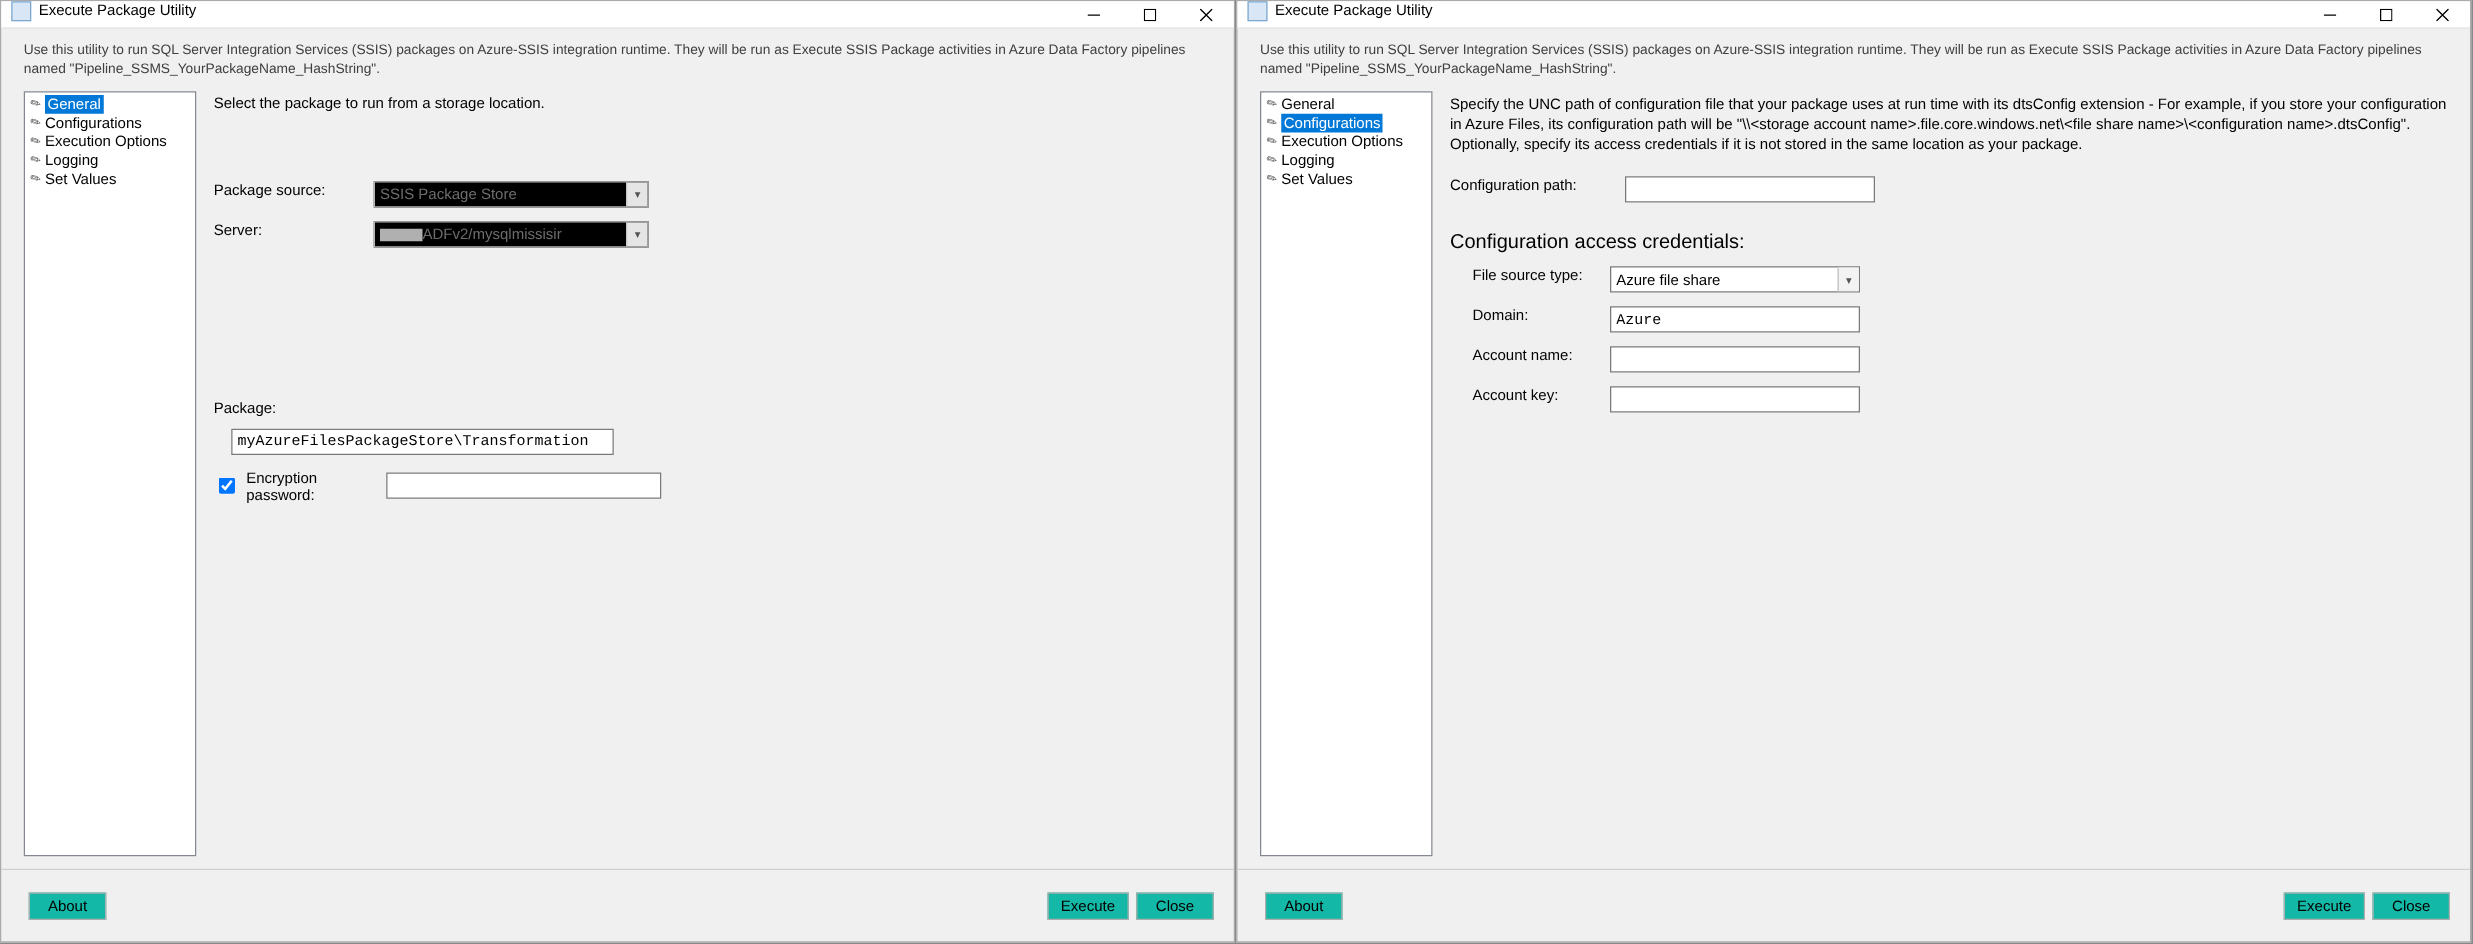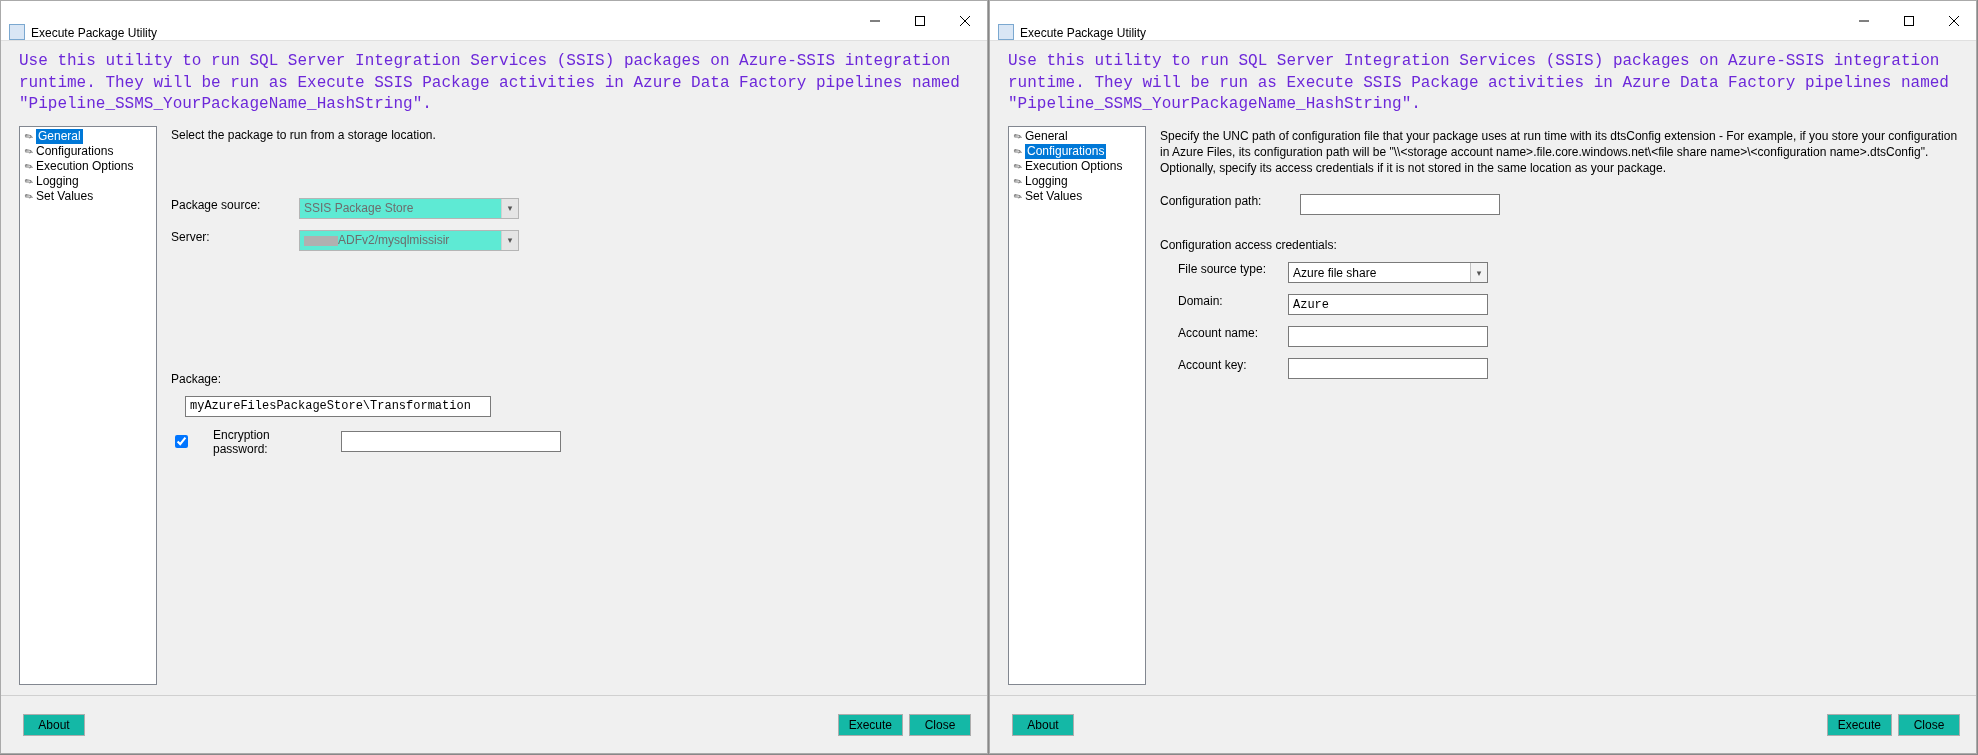--- a/index.html
+++ b/index.html
@@ -16,25 +16,25 @@
   .window {
     width: 988px;
     height: 754px;
     background: #f0f0f0;
     border: 1px solid #aaa;
     display: flex;
     flex-direction: column;
     position: relative;
   }
   .titlebar {
-    height: 40px;
+    height: 22px;
     background: #fff;
     border-bottom: 1px solid #e0e0e0;
     display: flex;
-    align-items: flex-end;
+    align-items: flex-start;
     padding: 0 0 0 8px;
   }
   .titlebar .app-icon {
     width: 16px; height: 16px;
     background: #d9e6f5;
     border: 1px solid #7ba8d0;
     margin-right: 6px;
     display: inline-block;
   }
   .titlebar .title-text {
@@ -47,24 +47,23 @@
     width: 45px;
     display: flex; align-items: center; justify-content: center;
     font-size: 13px;
     color: #000;
     cursor: pointer;
   }
   .win-btn svg { display:block; }
 
   .desc {
     padding: 10px 18px 6px 18px;
-    font-size: 16px;
-    color: #6d28d9;
+    font-size: 11px;
+    color: #404040;
     line-height: 1.35;
-    font-family: Liberation Mono, monospace;
   }
 
   .body-area {
     flex: 1;
     display: flex;
     padding: 4px 12px 10px 18px;
     gap: 12px;
     min-height: 0;
   }
   .sidebar {
@@ -135,21 +134,21 @@
   .dropdown .dd-arrow {
     position: absolute; right: 0; top: 0;
     width: 17px; height: 100%;
     display: flex; align-items: center; justify-content: center;
     border-left: 1px solid #c0c0c0;
     font-size: 9px;
     color: #555;
     background: #f3f3f3;
   }
   .dropdown.disabled {
-    background: #5eead4;
+    background: #000000;
     color: #6d6d6d;
     border-color: #b5b5b5;
   }
   .dropdown.disabled .dd-arrow { background: #e5e5e5; border-left-color:#d0d0d0; }
   .textbox input {
     border: none; outline: none;
     width: 100%; height: 100%;
     font-size: 12px;
     font-family: Liberation Mono, monospace;
     padding: 0;
@@ -157,27 +156,27 @@
   }
   .w220 { width: 220px; }
   .w306 { width: 306px; }
   .w200 { width: 200px; }
 
   .section-gap { height: 110px; }
 
   .check-row {
     display: flex;
     align-items: center;
-    gap: 22px;
+    gap: 6px;
     margin-top: 4px;
   }
   .check-row input[type=checkbox] {
     width: 13px; height: 13px;
   }
-  .subheading { margin: 22px 0 10px 0; font-size: 12px; }
+  .subheading { margin: 22px 0 10px 0; font-size: 16px; }
 
   .footer {
     height: 58px;
     border-top: 1px solid #d0d0d0;
     display: flex;
     align-items: center;
     padding: 0 16px;
   }
   .footer .spacer { flex: 1; }
   .btn {

